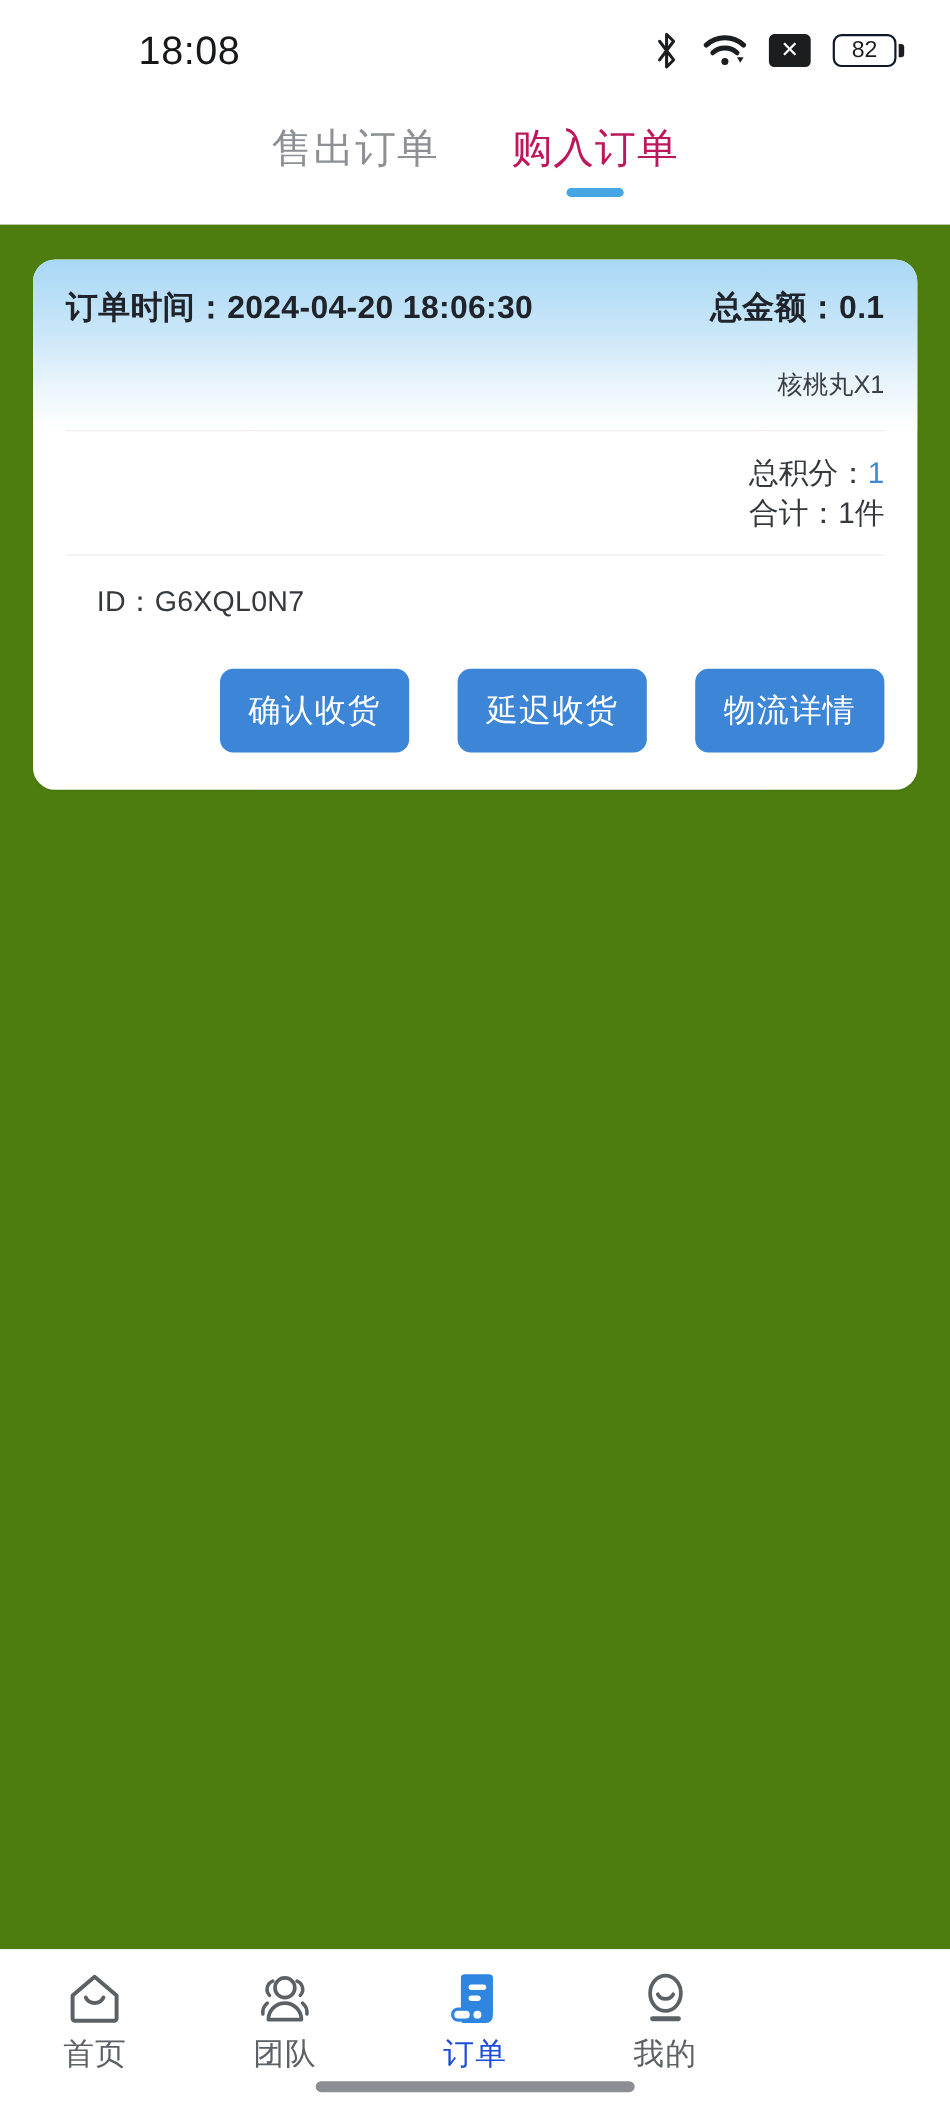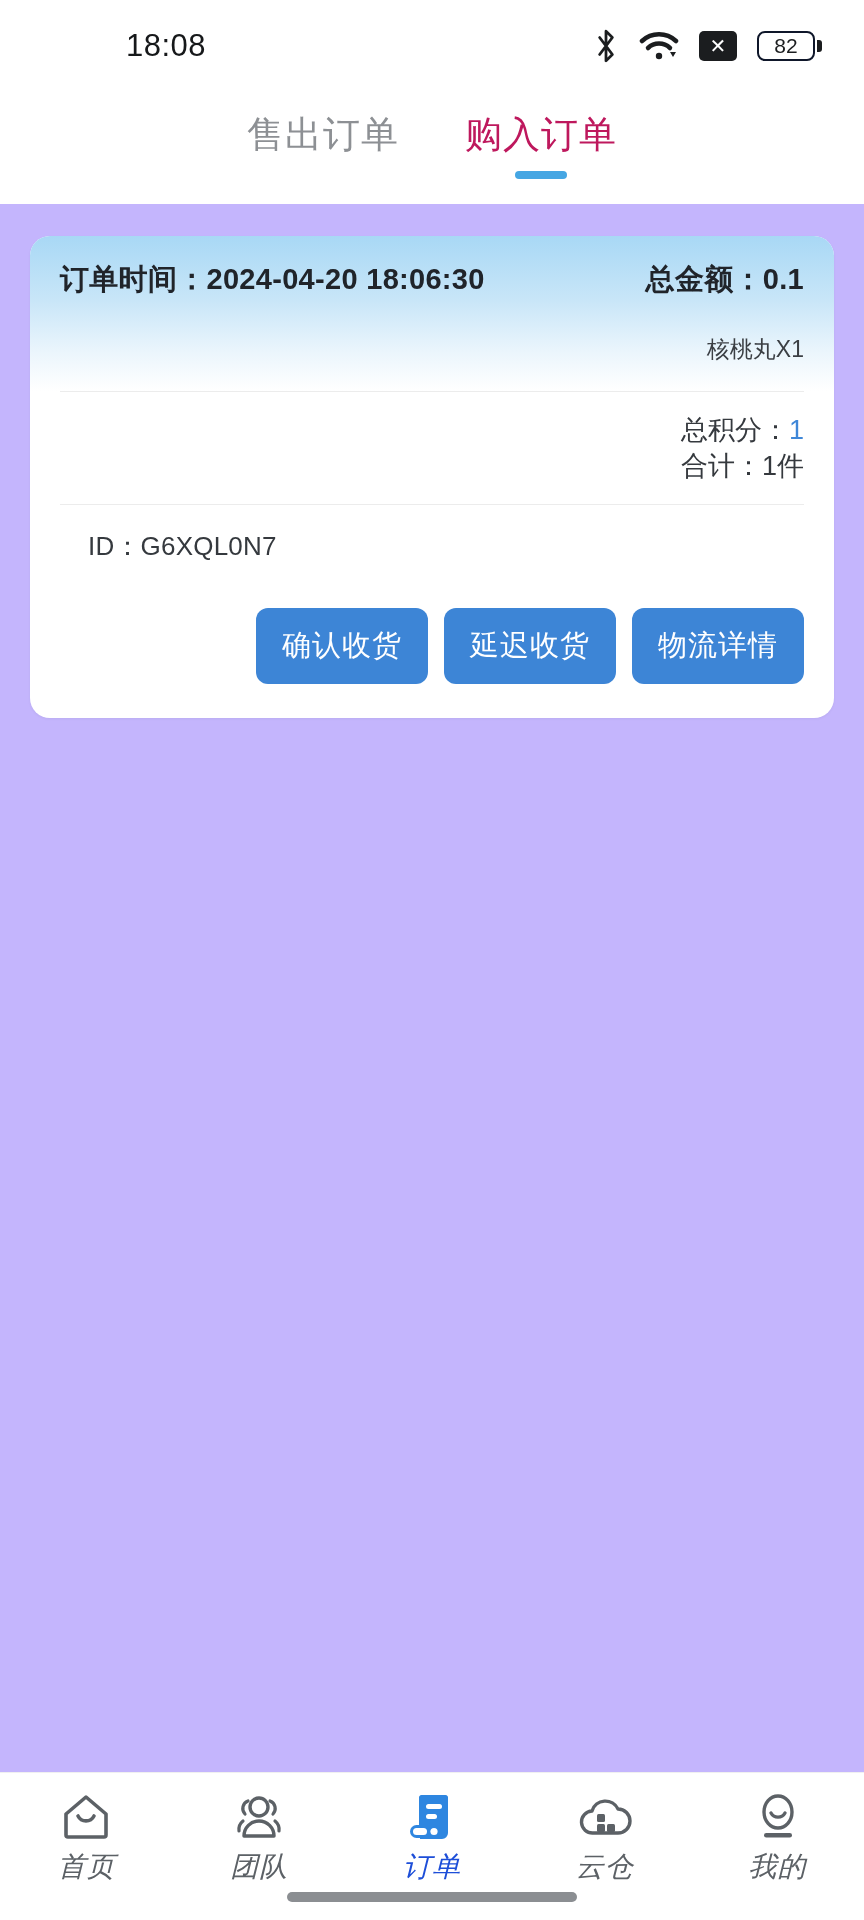--- a/index.html
+++ b/index.html
@@ -20,21 +20,21 @@
 
   
   .statusbar {
     height:92px; flex:0 0 92px;
     background:#ffffff;
     display:flex; align-items:center; justify-content:space-between;
     padding:0 42px 0 0;
     position:relative;
   }
   .status-time {
-    font-size:31px; color:#16181a; letter-spacing:.5px;
+    font-size:36px; color:#16181a; letter-spacing:.5px;
     margin-left:126px; font-weight:400;
   }
   .status-icons { display:flex; align-items:center; gap:20px; }
   .si { display:flex; align-items:center; justify-content:center; }
   .battery {
     display:flex; align-items:center;
   }
   .battery-body {
     width:58px; height:30px; border:2px solid #0f172a; border-radius:8px;
     display:flex; align-items:center; justify-content:center;
@@ -69,21 +69,21 @@
   .tab.active { color:#be185d; }
   .tab.active::after {
     content:""; position:absolute;
     left:50%; transform:translateX(-50%);
     bottom:-26px; width:52px; height:8px;
     border-radius:4px; background:#45a6e3;
   }
 
   
   .content {
-    flex:1 1 auto; background:#c4b5fd;
+    flex:1 1 auto; background:#4d7c0f;
     padding:32px 30px 0; overflow:hidden;
   }
 
   .order-card {
     background:#ffffff;
     border-radius:20px;
     overflow:hidden;
     box-shadow:0 1px 3px rgba(0,0,0,.05);
   }
   .card-gradient {
@@ -119,39 +119,38 @@
   .row-id {
     display:flex; align-items:center; justify-content:space-between;
     padding:24px 0 8px;
   }
   .row-id .id-left, .row-id .id-right {
     font-size:26px; color:#35393e; letter-spacing:.2px;margin-left:28px;
   }
 
   .btn-row {
     display:flex; align-items:center; justify-content:flex-end;
-    gap:16px; padding:36px 0 34px;
+    gap:44px; padding:36px 0 34px;
   }
   .btn {
     background:#3d85d6; color:#ffffff;
     font-size:29px; font-weight:400;
     border:none; border-radius:12px;
     padding:18px 26px; letter-spacing:1px;
     cursor:pointer; white-space:nowrap;
     font-family:"Liberation Sans","DejaVu Sans",sans-serif;
   }
 
   
   .bottomnav {
     flex:0 0 148px; height:148px;
     background:#ffffff;
     display:flex; align-items:flex-start; justify-content:flex-start;
     padding-top:16px;
     border-top:1px solid #f0f0f0;
-    font-style:italic;
   }
   .nav-item {
     display:flex; flex-direction:column; align-items:center;
     gap:8px; width:20%; cursor:pointer;
   }
   .nav-icon { width:56px; height:56px; display:block; }
   .nav-label {
     font-size:28px; color:#5c6166; letter-spacing:1px; line-height:1;
   }
   .nav-item.active .nav-label { color:#1d4ed8; }
@@ -282,31 +281,20 @@
           <rect x="22" y="15" width="16" height="5" rx="2.5" fill="#ffffff"></rect>
           <rect x="22" y="25" width="11" height="5" rx="2.5" fill="#ffffff"></rect>
           <rect x="6" y="36" width="30" height="13" rx="6.5" fill="#2e86e0"></rect>
           <rect x="9" y="39" width="14" height="7" rx="3.5" fill="#ffffff"></rect>
           <circle cx="30" cy="42.5" r="3.6" fill="#ffffff"></circle>
         </svg>
       </span>
       <span class="nav-label">订单</span>
     </div>
 
-    <div class="nav-item">
-      <span class="nav-icon">
-        <svg width="56" height="56" viewBox="0 0 56 56" fill="none">
-          <path d="M16 44 A11 11 0 0 1 15 22 A14 14 0 0 1 41 20 A12 12 0 0 1 41 44 Z" stroke="#5c6166" stroke-width="3.4" stroke-linejoin="round" fill="none"></path>
-          <rect x="20" y="25" width="8" height="8" rx="1.5" fill="#5c6166"></rect>
-          <rect x="20" y="35" width="8" height="8" rx="1.5" fill="#5c6166"></rect>
-          <rect x="30" y="35" width="8" height="8" rx="1.5" fill="#5c6166"></rect>
-        </svg>
-      </span>
-      <span class="nav-label">云仓</span>
-    </div>
 
     <div class="nav-item">
       <span class="nav-icon">
         <svg width="56" height="56" viewBox="0 0 56 56" fill="none">
           <ellipse cx="28" cy="23" rx="14" ry="16" stroke="#5c6166" stroke-width="3.4" fill="none"></ellipse>
           <path d="M21 24 A8 8 0 0 0 35 24" stroke="#5c6166" stroke-width="3.4" stroke-linecap="round" fill="none"></path>
           <rect x="14" y="44" width="28" height="4.5" rx="2.25" fill="#5c6166"></rect>
         </svg>
       </span>
       <span class="nav-label">我的</span>

